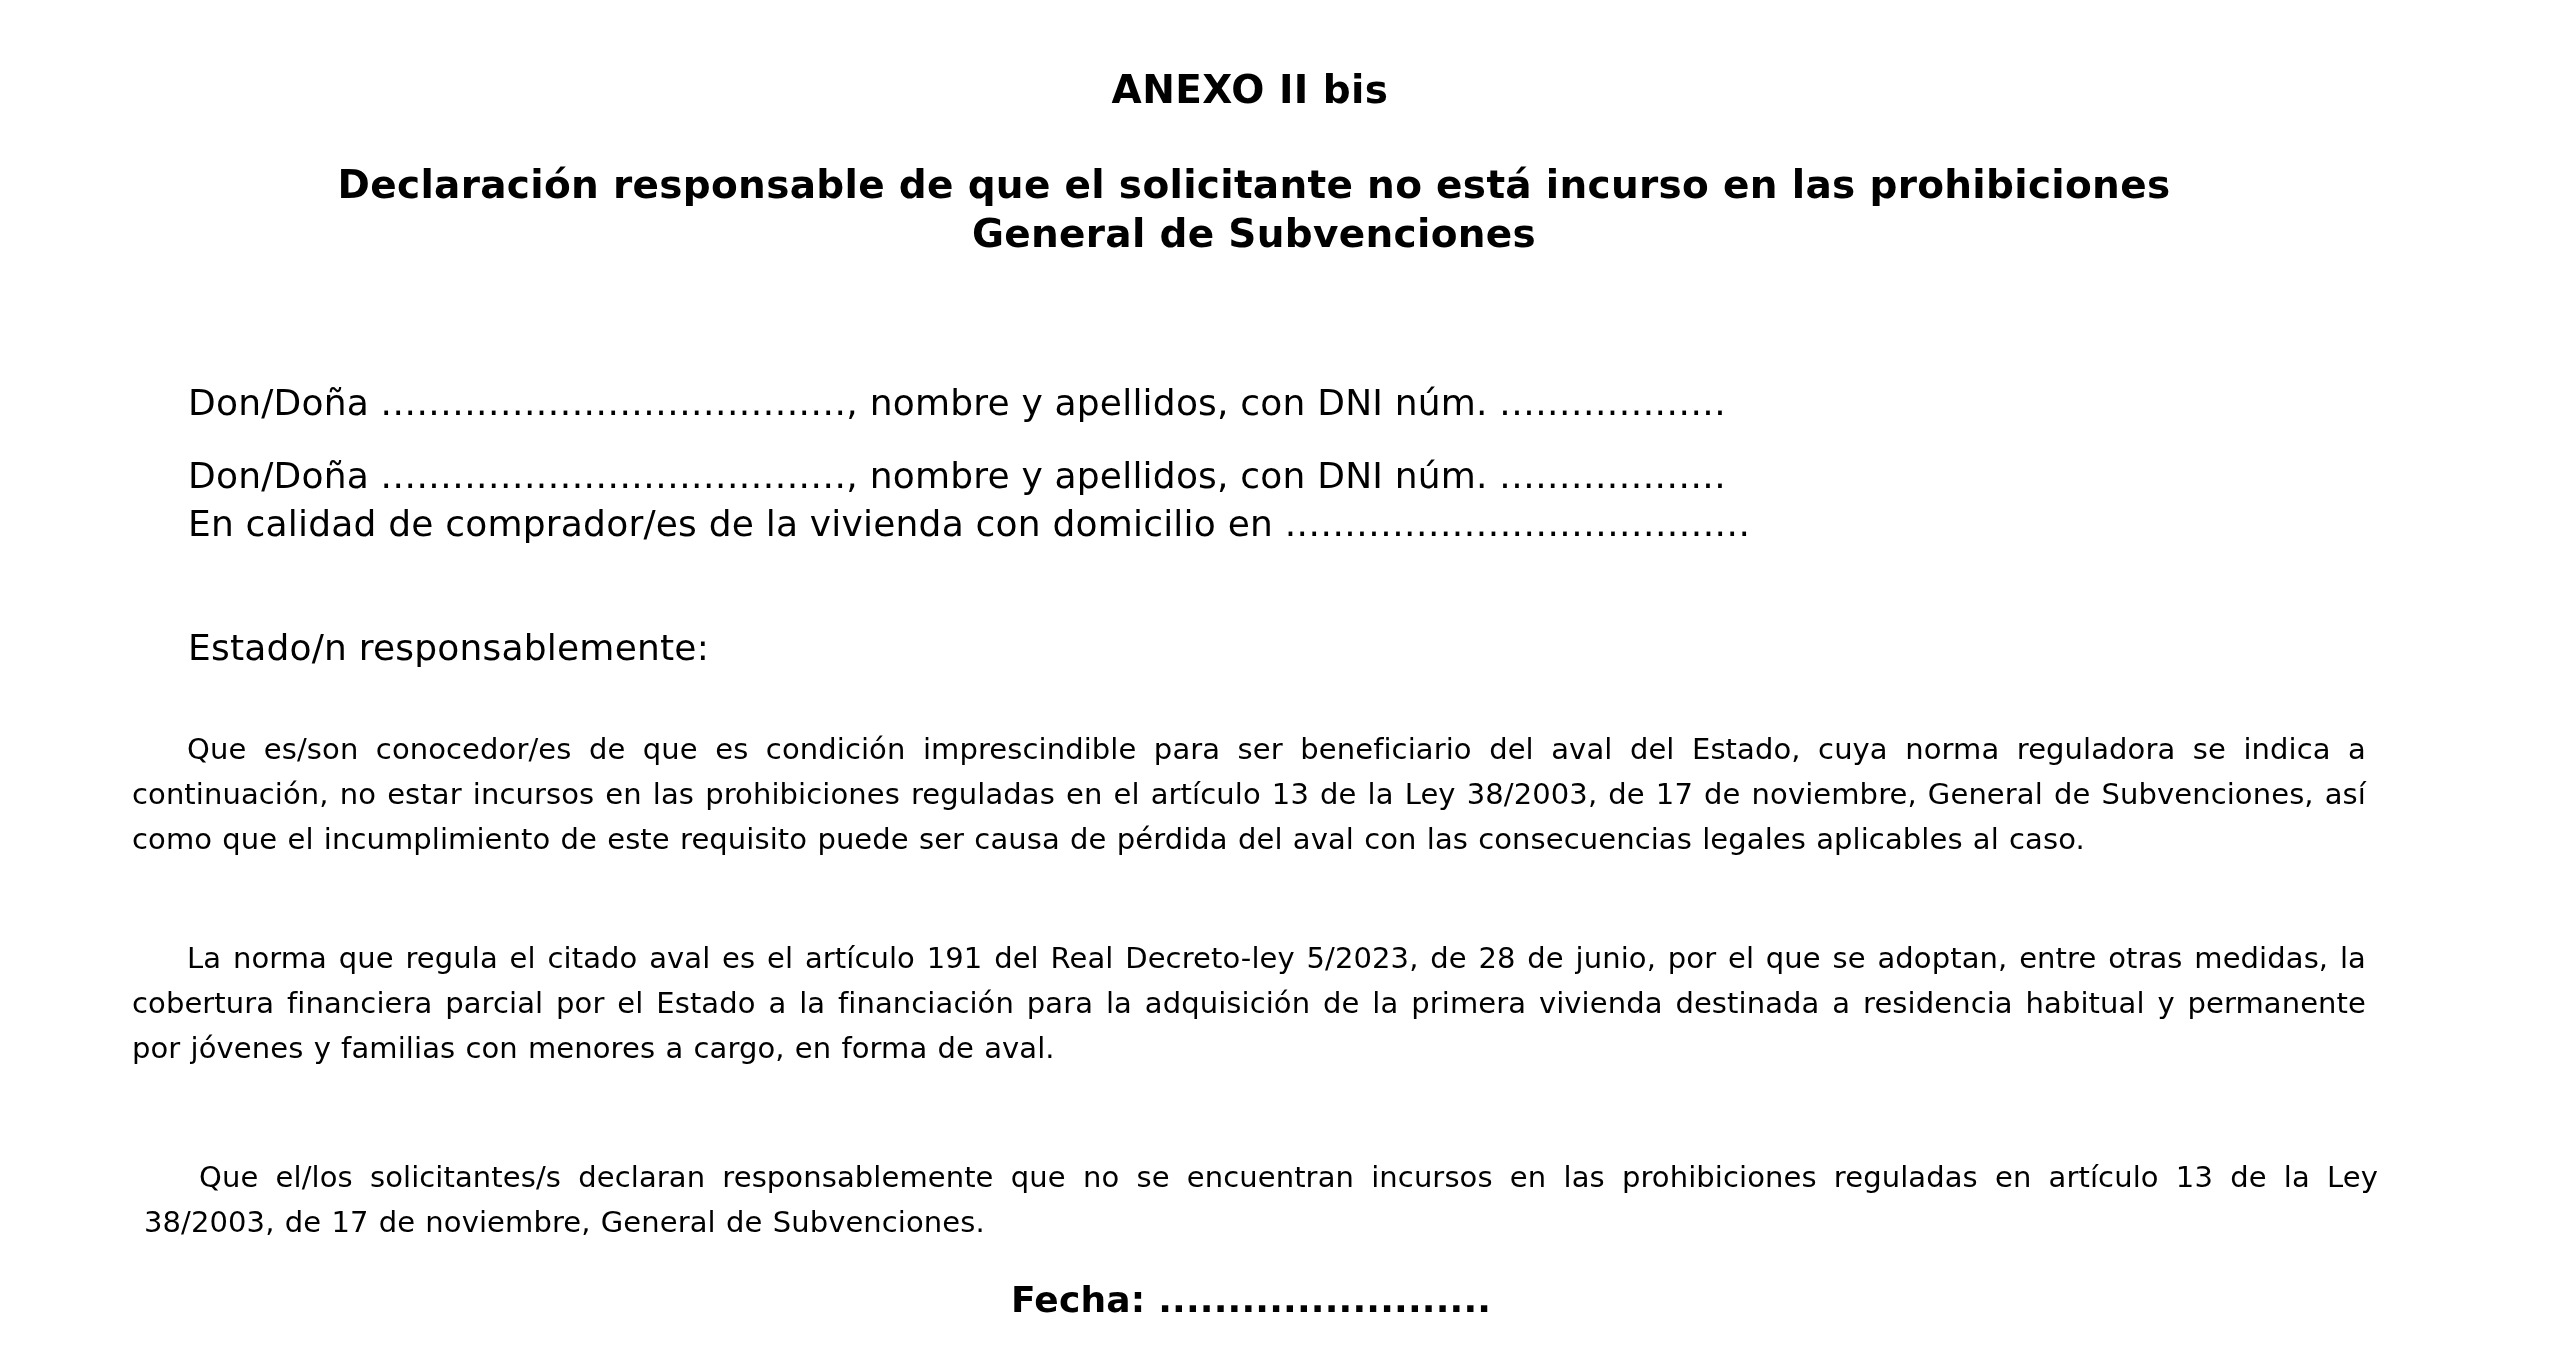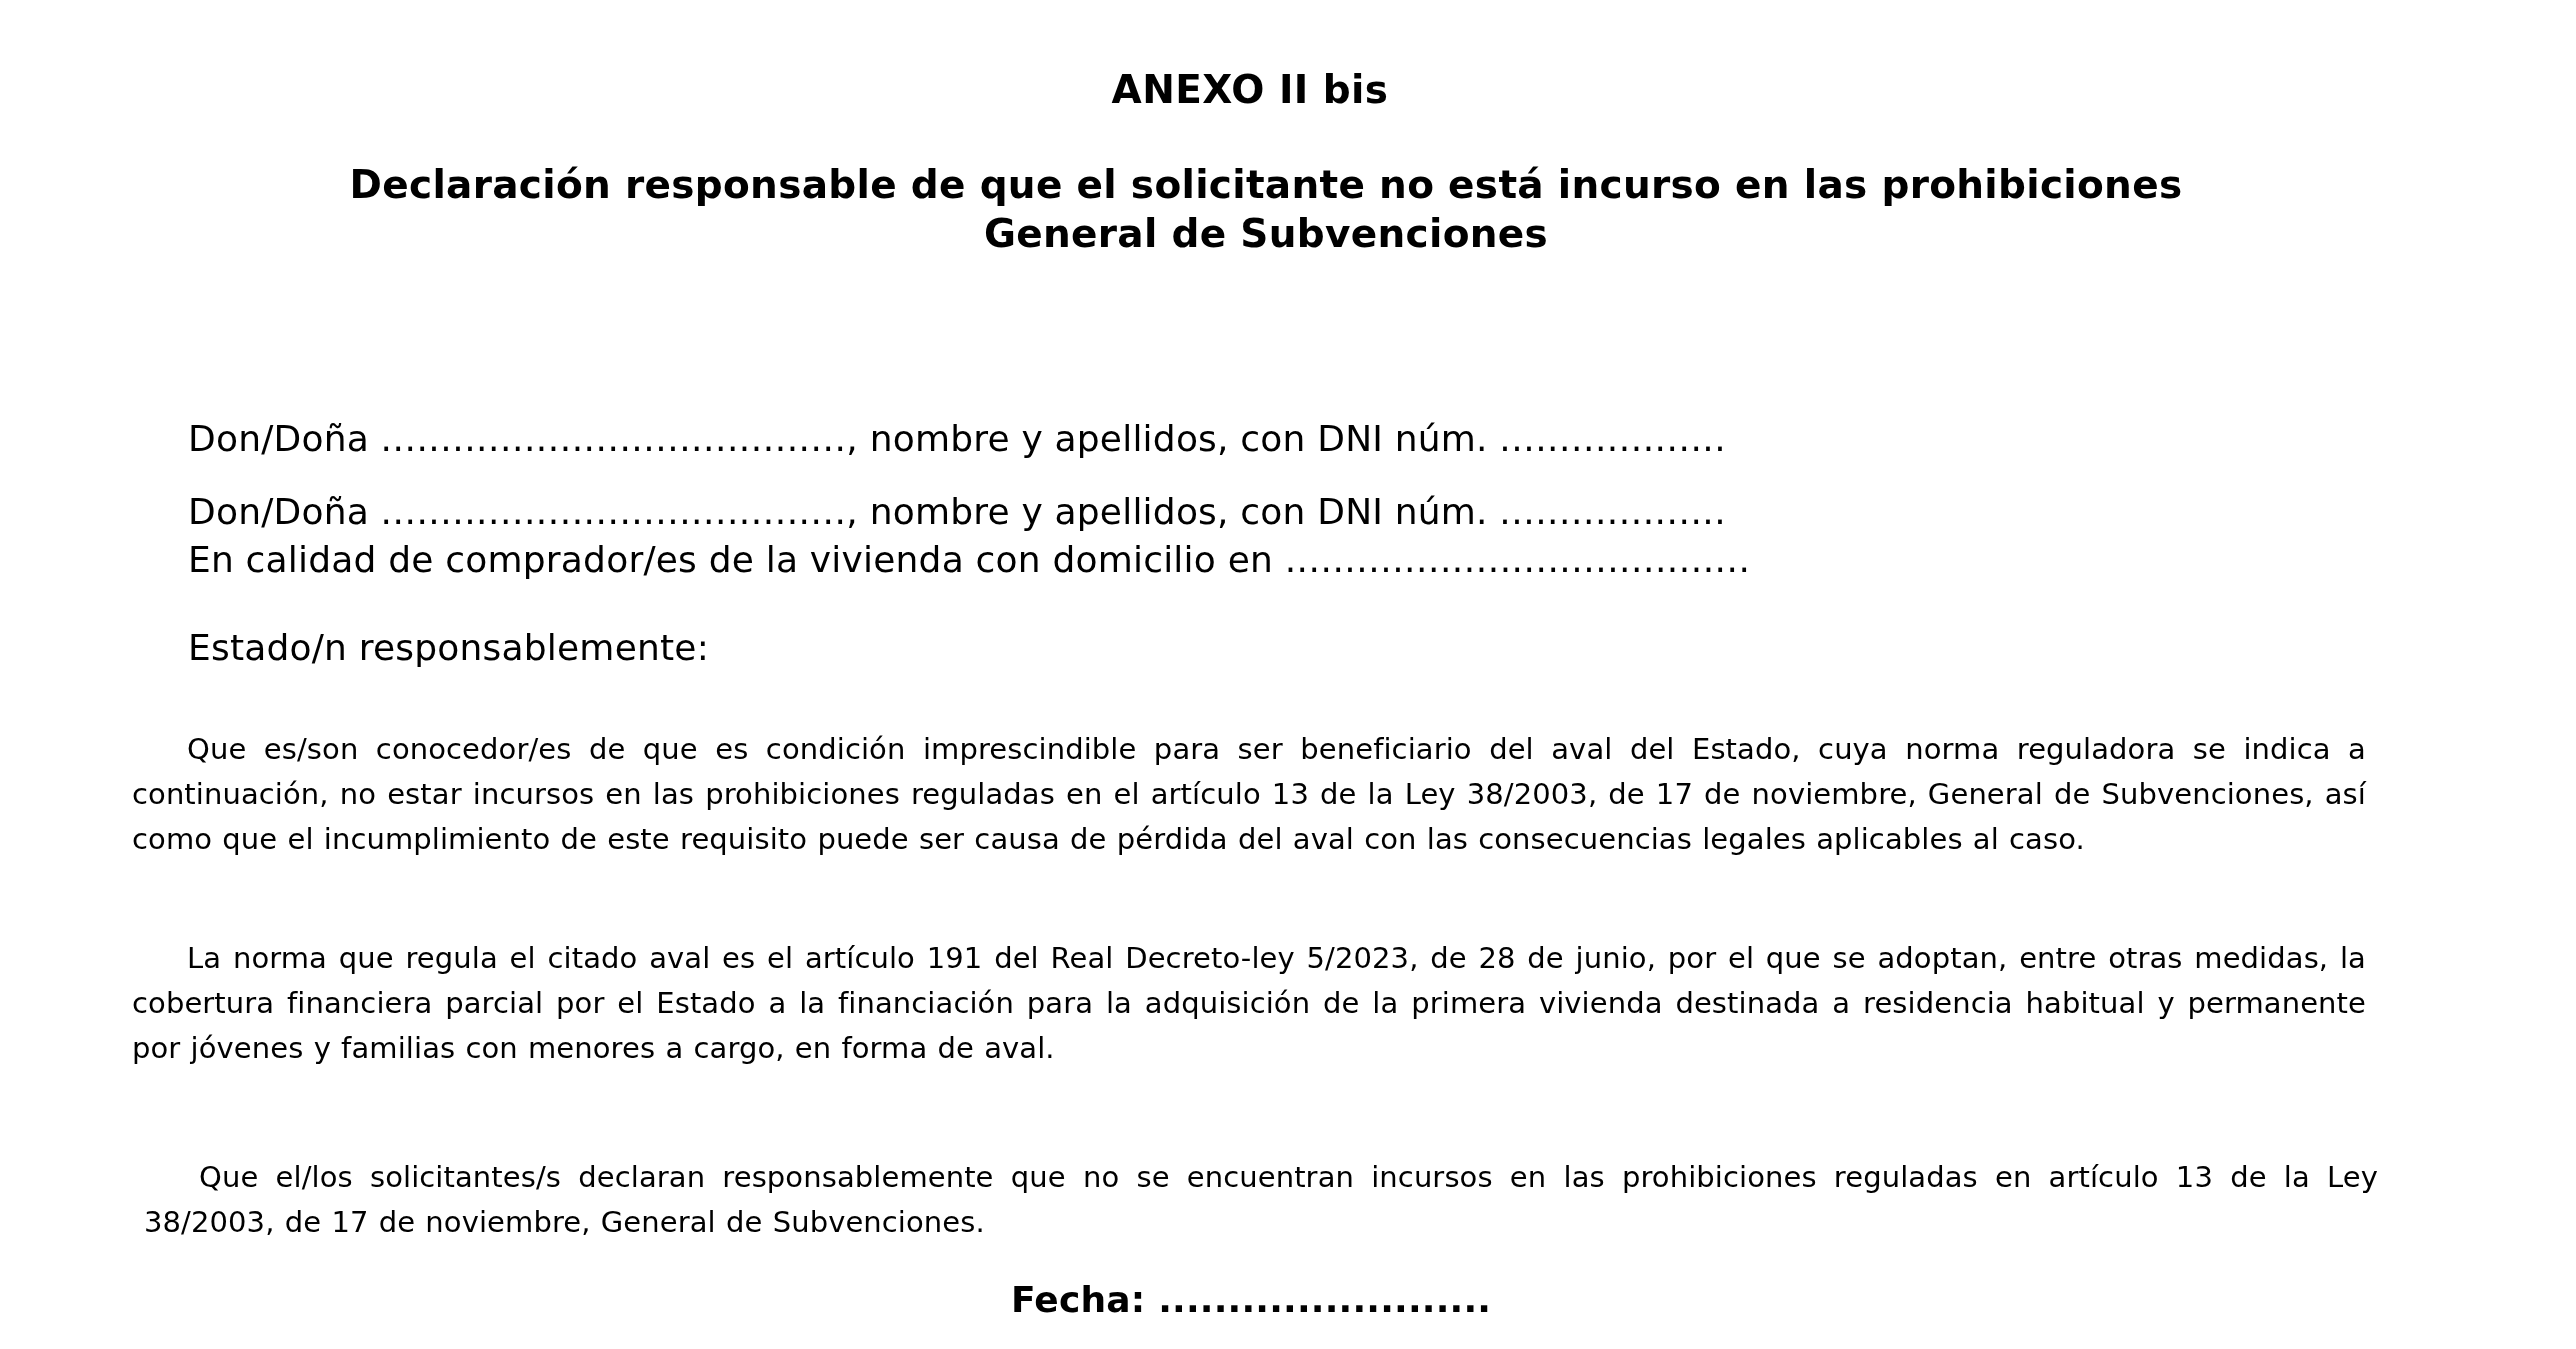--- a/index.html
+++ b/index.html
@@ -28,39 +28,38 @@
       width: 2500px;
       text-align: center;
       font-weight: bold;
       font-size: 39px;
       line-height: 49px;
       letter-spacing: 0.4px;
     }
     .doc-title {
       position: absolute;
       top: 160px;
-      left: 16px;
+      left: 4px;
       width: 2500px;
       text-align: center;
       font-weight: bold;
       font-size: 39px;
       line-height: 49px;
       letter-spacing: 0.3px;
     }
     .doc-title .title-line {
       display: block;
     }
     .field-line {
       position: absolute;
       left: 188px;
       font-size: 36px;
       line-height: 44px;
       white-space: nowrap;
       letter-spacing: 0.2px;
-      margin-top: 36px;
     }
     .field-line .dots {
       letter-spacing: 0.5px;
     }
     .declare-label {
       position: absolute;
       left: 188px;
       top: 626px;
       font-size: 36px;
       line-height: 44px;

